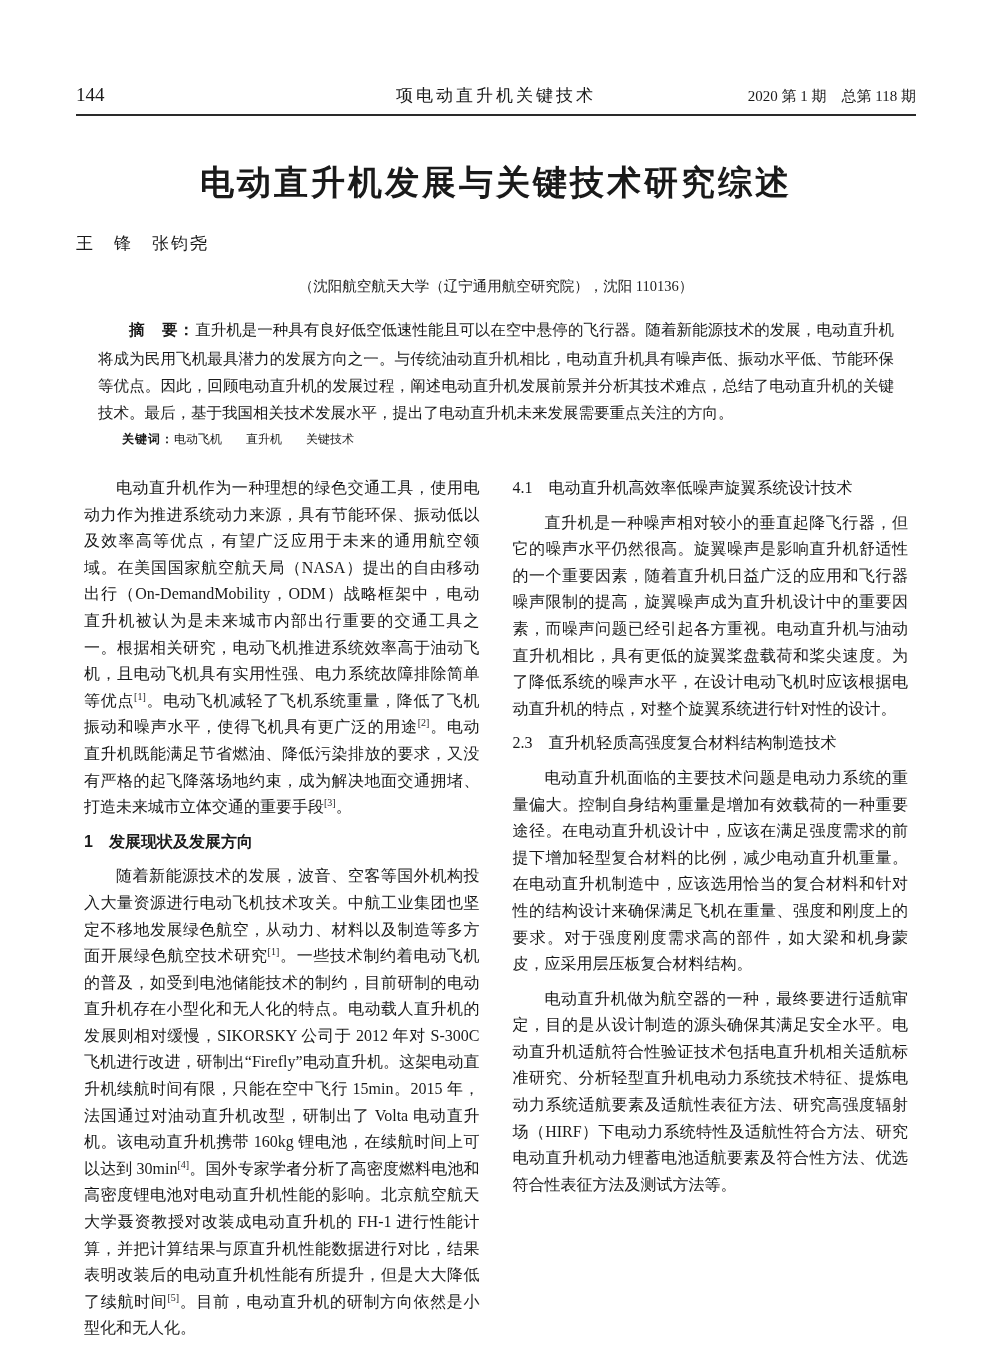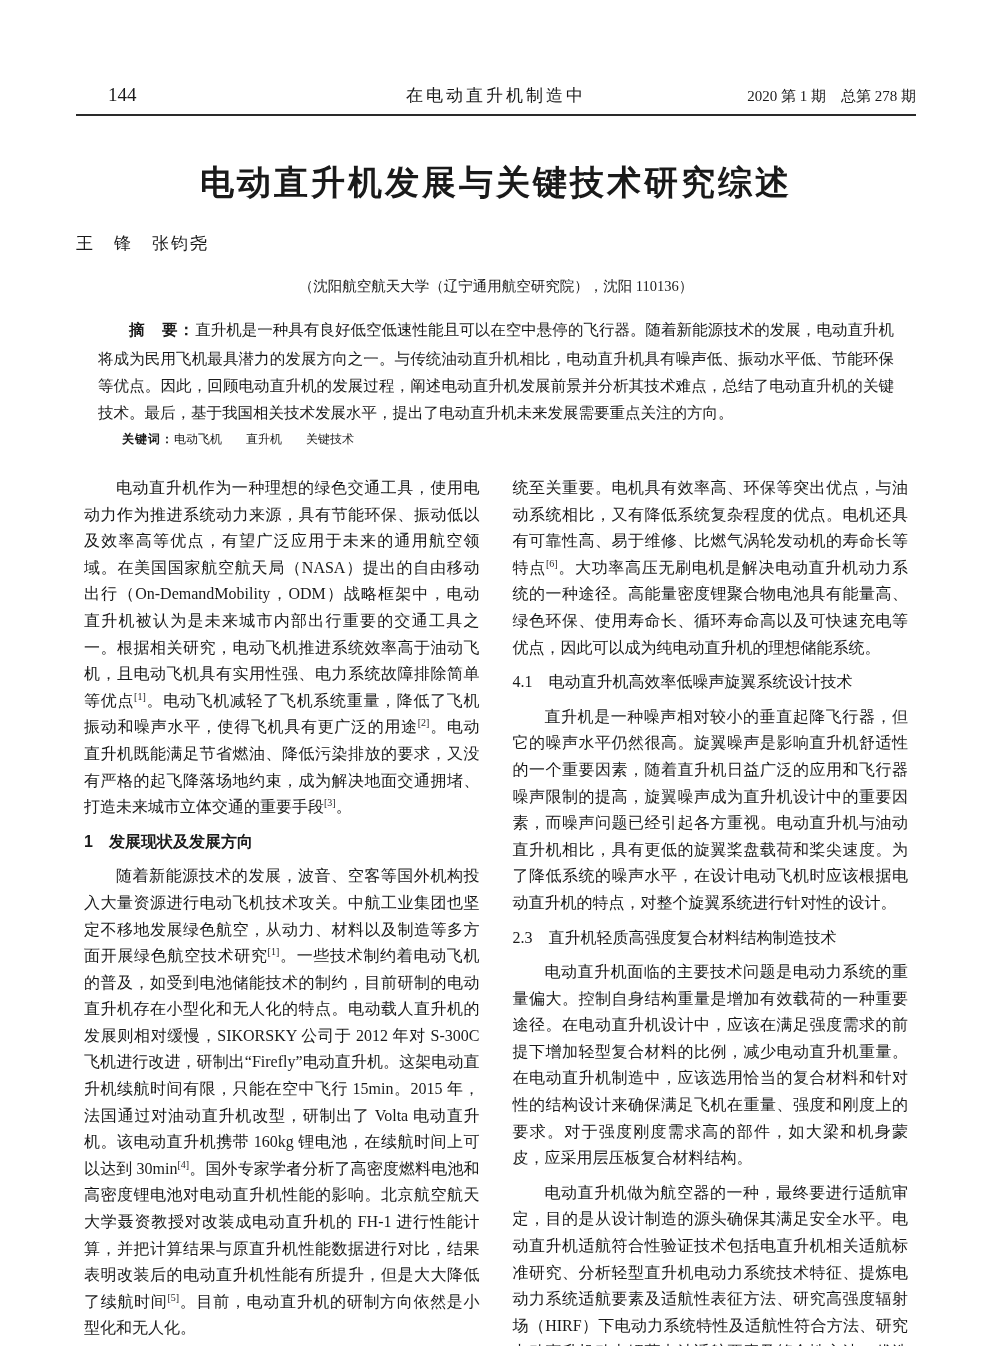--- a/index.html
+++ b/index.html
@@ -12,21 +12,21 @@
   }
   .page { padding: 84px 76px 0 76px; }
 
   .page-header {
     display: grid;
     grid-template-columns: 1fr auto 1fr;
     align-items: baseline;
     border-bottom: 2px solid #2a2a2a;
     padding-bottom: 7px;
   }
-  .page-num { font-size: 19px; text-align: left; margin-left: 32px; }
+  .page-num { font-size: 19px; text-align: left; }
   .journal  { font-size: 17px; text-align: center; letter-spacing: 3px; font-weight: 500; }
   .issue    { font-size: 15px; text-align: right; }
 
   .title {
     margin: 44px 0 0 0;
     text-align: center;
     font-size: 34px;
     font-weight: bold;
     letter-spacing: 3px;
   }
@@ -79,22 +79,22 @@
   .blk.h2 { text-align: left; }
   sup { font-size: 10px; line-height: 0; vertical-align: super; }
 </style>
 </head>
 <body>
 
 <div class="page">
 
   <header class="page-header">
     <span class="page-num">144</span>
-    <span class="journal">在电动直升机制造中</span>
-    <span class="issue">2020 第 1 期　总第 278 期</span>
+    <span class="journal">项电动直升机关键技术</span>
+    <span class="issue">2020 第 1 期　总第 118 期</span>
   </header>
 
   <h1 class="title">电动直升机发展与关键技术研究综述</h1>
 
   <div class="authors">王　锋　张钧尧</div>
 
   <div class="affiliation">（沈阳航空航天大学（辽宁通用航空研究院），沈阳  110136）</div>
 
   <p class="abstract"><span class="lbl">摘　要：</span><span>直升机是一种具有良好低空低速性能且可以在空中悬停的飞行器。随着新能源技术的发展，电动直升机将成为民用飞机最具潜力的发展方向之一。与传统油动直升机相比，电动直升机具有噪声低、振动水平低、节能环保等优点。因此，回顾电动直升机的发展过程，阐述电动直升机发展前景并分析其技术难点，总结了电动直升机的关键技术。最后，基于我国相关技术发展水平，提出了电动直升机未来发展需要重点关注的方向。</span></p>
 
@@ -102,21 +102,20 @@
 
   <div class="columns">
     <div class="col" id="col-left">
         <div class="blk p">电动直升机作为一种理想的绿色交通工具，使用电动力作为推进系统动力来源，具有节能环保、振动低以及效率高等优点，有望广泛应用于未来的通用航空领域。在美国国家航空航天局（NASA）提出的自由移动出行（On-DemandMobility，ODM）战略框架中，电动直升机被认为是未来城市内部出行重要的交通工具之一。根据相关研究，电动飞机推进系统效率高于油动飞机，且电动飞机具有实用性强、电力系统故障排除简单等优点<sup>[1]</sup>。电动飞机减轻了飞机系统重量，降低了飞机振动和噪声水平，使得飞机具有更广泛的用途<sup>[2]</sup>。电动直升机既能满足节省燃油、降低污染排放的要求，又没有严格的起飞降落场地约束，成为解决地面交通拥堵、打造未来城市立体交通的重要手段<sup>[3]</sup>。</div>
         <div class="blk h1">1　发展现状及发展方向</div>
         <div class="blk p">随着新能源技术的发展，波音、空客等国外机构投入大量资源进行电动飞机技术攻关。中航工业集团也坚定不移地发展绿色航空，从动力、材料以及制造等多方面开展绿色航空技术研究<sup>[1]</sup>。一些技术制约着电动飞机的普及，如受到电池储能技术的制约，目前研制的电动直升机存在小型化和无人化的特点。电动载人直升机的发展则相对缓慢，SIKORSKY 公司于 2012 年对 S-300C 飞机进行改进，研制出“Firefly”电动直升机。这架电动直升机续航时间有限，只能在空中飞行 15min。2015 年，法国通过对油动直升机改型，研制出了 Volta 电动直升机。该电动直升机携带 160kg 锂电池，在续航时间上可以达到 30min<sup>[4]</sup>。国外专家学者分析了高密度燃料电池和高密度锂电池对电动直升机性能的影响。北京航空航天大学聂资教授对改装成电动直升机的 FH-1 进行性能计算，并把计算结果与原直升机性能数据进行对比，结果表明改装后的电动直升机性能有所提升，但是大大降低了续航时间<sup>[5]</sup>。目前，电动直升机的研制方向依然是小型化和无人化。</div>
         <div class="blk h1">2　电动直升机的关键技术</div>
         <div class="blk p">电动直升机最突出的优点是节能环保、低噪声和低振动。通过对电池作为能源的载人电动直升机的航程和极限航程研究，提出了 4 项电动直升机关键技术：（1）电动直升机高效率电动力系统集成设计技术；（2）电动直升机高效率低噪声旋翼系统设计技术；（3）直升机轻质高强度复合材料结构制造技术；（4）直升机适航符合性验证技术。</div>
       </div>
     <div class="col" id="col-right">
-        <div class="blk p noindent">统至关重要。电机具有效率高、环保等突出优点，与油动系统相比，又有降低系统复杂程度的优点。电机还具有可靠性高、易于维修、比燃气涡轮发动机的寿命长等特点<sup>[6]</sup>。大功率高压无刷电机是解决电动直升机动力系统的一种途径。高能量密度锂聚合物电池具有能量高、绿色环保、使用寿命长、循环寿命高以及可快速充电等优点，因此可以成为纯电动直升机的理想储能系统。</div>
         <div class="blk h2">4.1　电动直升机高效率低噪声旋翼系统设计技术</div>
         <div class="blk p">直升机是一种噪声相对较小的垂直起降飞行器，但它的噪声水平仍然很高。旋翼噪声是影响直升机舒适性的一个重要因素，随着直升机日益广泛的应用和飞行器噪声限制的提高，旋翼噪声成为直升机设计中的重要因素，而噪声问题已经引起各方重视。电动直升机与油动直升机相比，具有更低的旋翼桨盘载荷和桨尖速度。为了降低系统的噪声水平，在设计电动飞机时应该根据电动直升机的特点，对整个旋翼系统进行针对性的设计。</div>
         <div class="blk h2">2.3　直升机轻质高强度复合材料结构制造技术</div>
         <div class="blk p">电动直升机面临的主要技术问题是电动力系统的重量偏大。控制自身结构重量是增加有效载荷的一种重要途径。在电动直升机设计中，应该在满足强度需求的前提下增加轻型复合材料的比例，减少电动直升机重量。在电动直升机制造中，应该选用恰当的复合材料和针对性的结构设计来确保满足飞机在重量、强度和刚度上的要求。对于强度刚度需求高的部件，如大梁和机身蒙皮，应采用层压板复合材料结构。</div>
         <div class="blk p">电动直升机做为航空器的一种，最终要进行适航审定，目的是从设计制造的源头确保其满足安全水平。电动直升机适航符合性验证技术包括电直升机相关适航标准研究、分析轻型直升机电动力系统技术特征、提炼电动力系统适航要素及适航性表征方法、研究高强度辐射场（HIRF）下电动力系统特性及适航性符合方法、研究电动直升机动力锂蓄电池适航要素及符合性方法、优选符合性表征方法及测试方法等。</div>
       </div>
   </div>
 
 </div>
 

